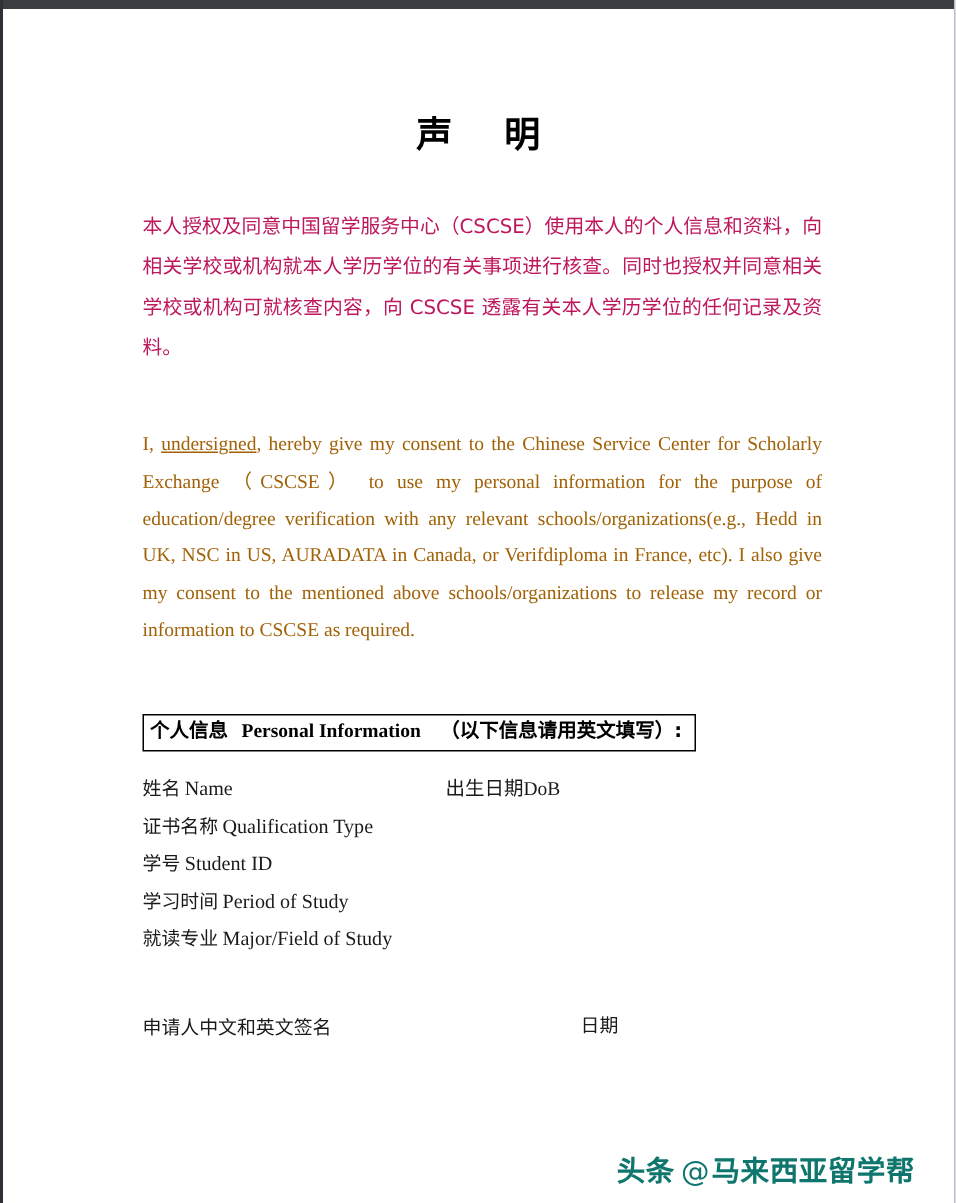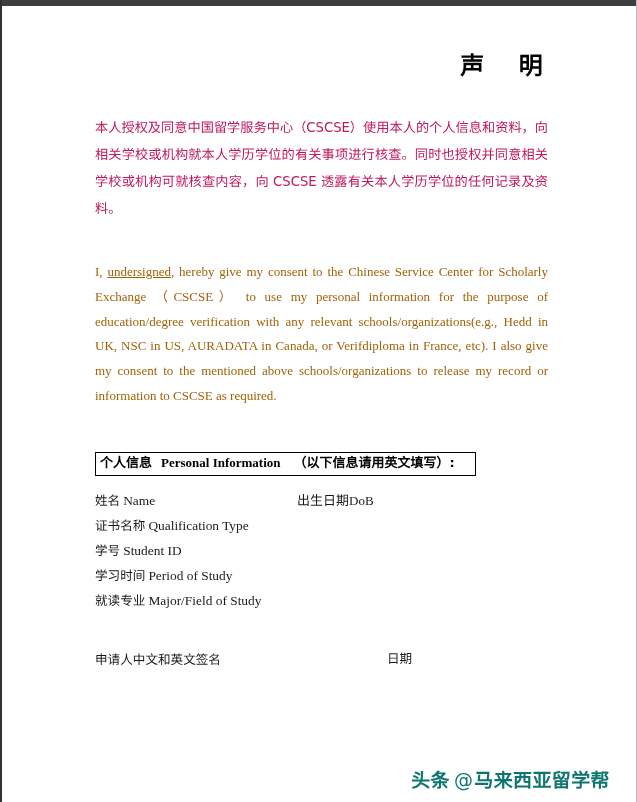--- a/index.html
+++ b/index.html
@@ -38,27 +38,27 @@
     top: 6px;
     left: 0;
     right: 0;
     bottom: 0;
     padding: 0 88px 0 93px;
     box-sizing: border-box;
   }
 
   
   .title-cn {
-    text-align: right;
+    text-align: center;
     font-weight: bold;
     font-size: 24px;
     line-height: 1;
     letter-spacing: 0.22em;
     margin: 0;
-    padding-top: 48px;
+    padding-top: 72px;
     color: #000;
     font-family: "DejaVu Sans", "Liberation Sans", sans-serif;
   }
   .title-en {
     text-align: center;
     font-weight: bold;
     font-size: 21px;
     line-height: 1;
     margin: 0;
     padding-top: 58px;
@@ -86,21 +86,21 @@
     color: #a16207;
   }
   .para-en .u {
     text-decoration: underline;
   }
 
   
   .pi-box {
     display: inline-block;
     margin-top: 44px;
-    padding: 2px 20px 3px 4px;
+    padding: 2px 8px 3px 4px;
     border: 1.6px solid #000;
     font-weight: bold;
     font-size: 13px;
     white-space: nowrap;
     line-height: 1.25;
     color: #000;
   }
   .pi-box .pi-cn {
     font-family: "DejaVu Sans", "Liberation Sans", sans-serif;
     font-weight: bold;

